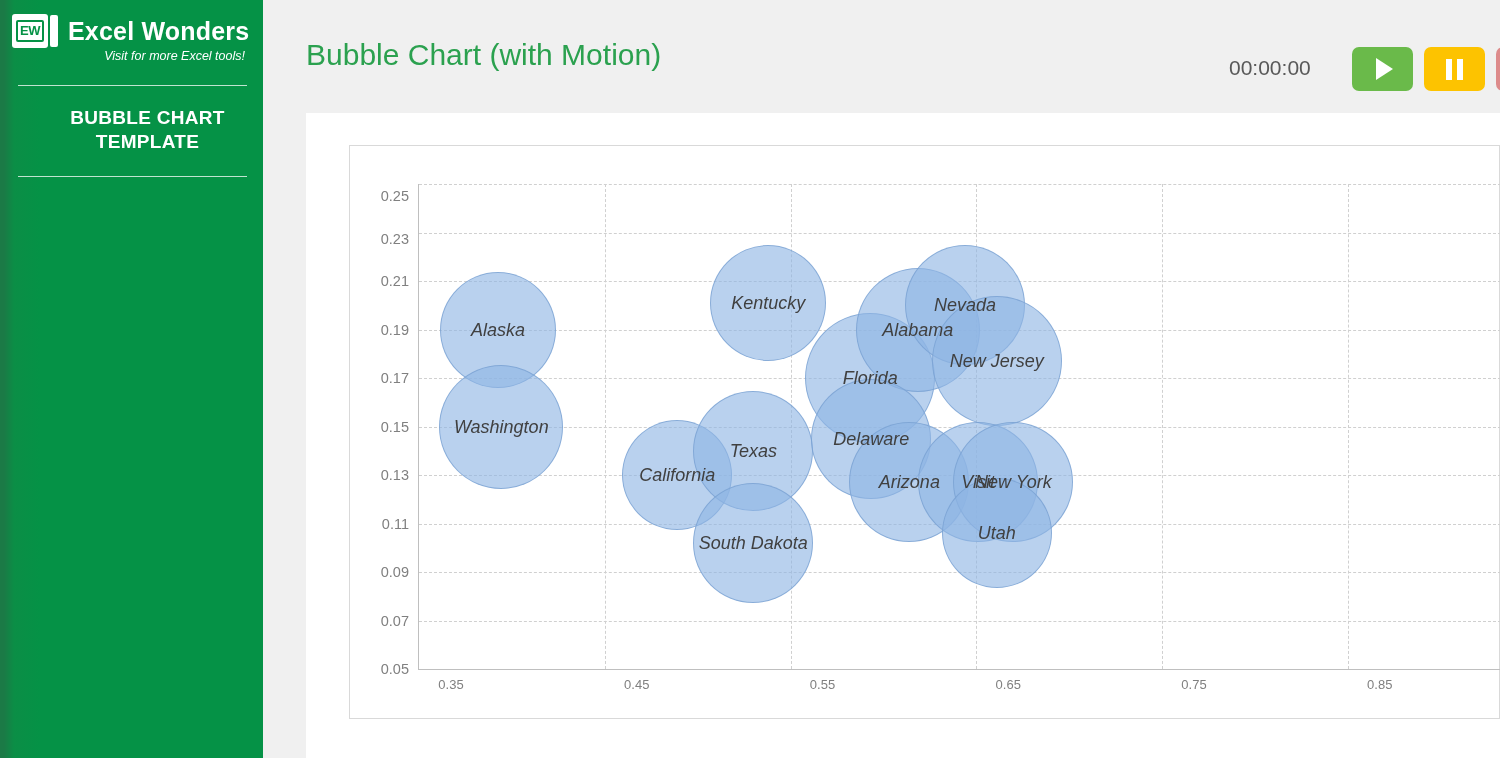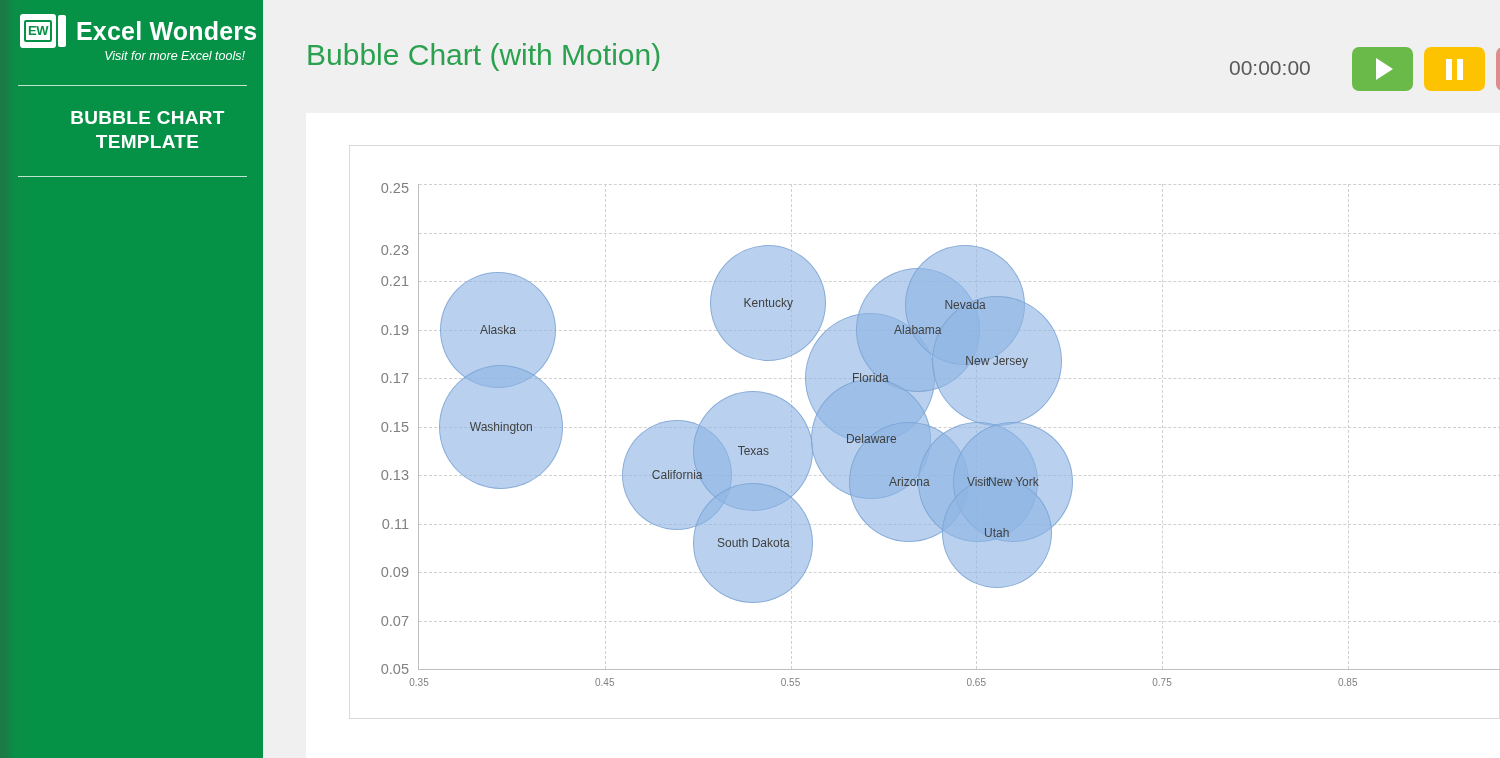--- a/index.html
+++ b/index.html
@@ -11,21 +11,21 @@
   }
   #app { position: relative; width: 1500px; height: 758px; }
 
   
   #sidebar {
     position: absolute; left: 0; top: 0;
     width: 263px; height: 758px;
     background: linear-gradient(to right, #1b7a46 0px, #1b7a46 4px, #0b8e46 14px, #059246 40px, #059246 100%);
     color: #ffffff;
   }
-  .logo-row { display: flex; align-items: center; padding: 14px 0 0 20px; }
+  .logo-row { display: flex; align-items: center; padding: 14px 0 0 12px; }
   .logo-mark {
     position: relative;
     width: 46px; height: 34px;
     flex: 0 0 auto;
   }
   .logo-mark .sheet {
     position: absolute; left: 0; top: 0;
     width: 36px; height: 34px;
     background: #ffffff;
     border-radius: 3px;
@@ -181,39 +181,41 @@
     margin-right: 10px;
     font-size: 14.5px;
     color: #808080;
     white-space: nowrap;
     transform: translateY(-50%);
   }
   .xtick {
     position: absolute;
     top: 100%;
     margin-top: 8px;
-    font-size: 10px;
+    font-size: 13px;
     color: #808080;
     white-space: nowrap;
     transform: translateX(-50%);
+    margin-left: 32px;
   }
   .bubble {
     position: absolute;
     border-radius: 50%;
     background: rgba(142,180,227,0.62);
     border: 1px solid rgba(120,160,210,0.75);
     transform: translate(-50%, -50%);
   }
   .bubble-label {
     position: absolute;
-    font-size: 12px;
+    font-size: 18px;
     color: #404040;
     white-space: nowrap;
     transform: translate(-50%, -50%);
     pointer-events: none;
+    font-style: italic;
   }
 </style>
 </head>
 <body>
 
 <div id="app">
 
   <div id="sidebar">
 
     <div class="logo-row">
@@ -271,23 +273,23 @@
             <div class="ytick" style="top: 291px;">0.13</div>
             <div class="gridline-h" style="top: 242.5px;"></div>
             <div class="ytick" style="top: 242.5px; text-align: center;">0.15</div>
             <div class="gridline-h" style="top: 194px;"></div>
             <div class="ytick" style="top: 194px;">0.17</div>
             <div class="gridline-h" style="top: 145.5px;"></div>
             <div class="ytick" style="top: 145.5px;">0.19</div>
             <div class="gridline-h" style="top: 97px;"></div>
             <div class="ytick" style="top: 97px;">0.21</div>
             <div class="gridline-h" style="top: 48.5px;"></div>
-            <div class="ytick" style="top: 66px;">0.23</div>
+            <div class="ytick" style="top: 55px;">0.23</div>
             <div class="gridline-h" style="top: 0px;"></div>
-            <div class="ytick" style="top: 4px; text-align: center;">0.25</div>
+            <div class="ytick" style="top: 12px; text-align: center;">0.25</div>
             <div class="xtick" style="left: 0px;">0.35</div>
             <div class="gridline-v" style="left: 185.751px;"></div>
             <div class="xtick" style="left: 185.751px;">0.45</div>
             <div class="gridline-v" style="left: 371.502px;"></div>
             <div class="xtick" style="left: 371.502px;">0.55</div>
             <div class="gridline-v" style="left: 557.253px;"></div>
             <div class="xtick" style="left: 557.253px;">0.65</div>
             <div class="gridline-v" style="left: 743.004px;"></div>
             <div class="xtick" style="left: 743.004px;">0.75</div>
             <div class="gridline-v" style="left: 928.755px;"></div>

